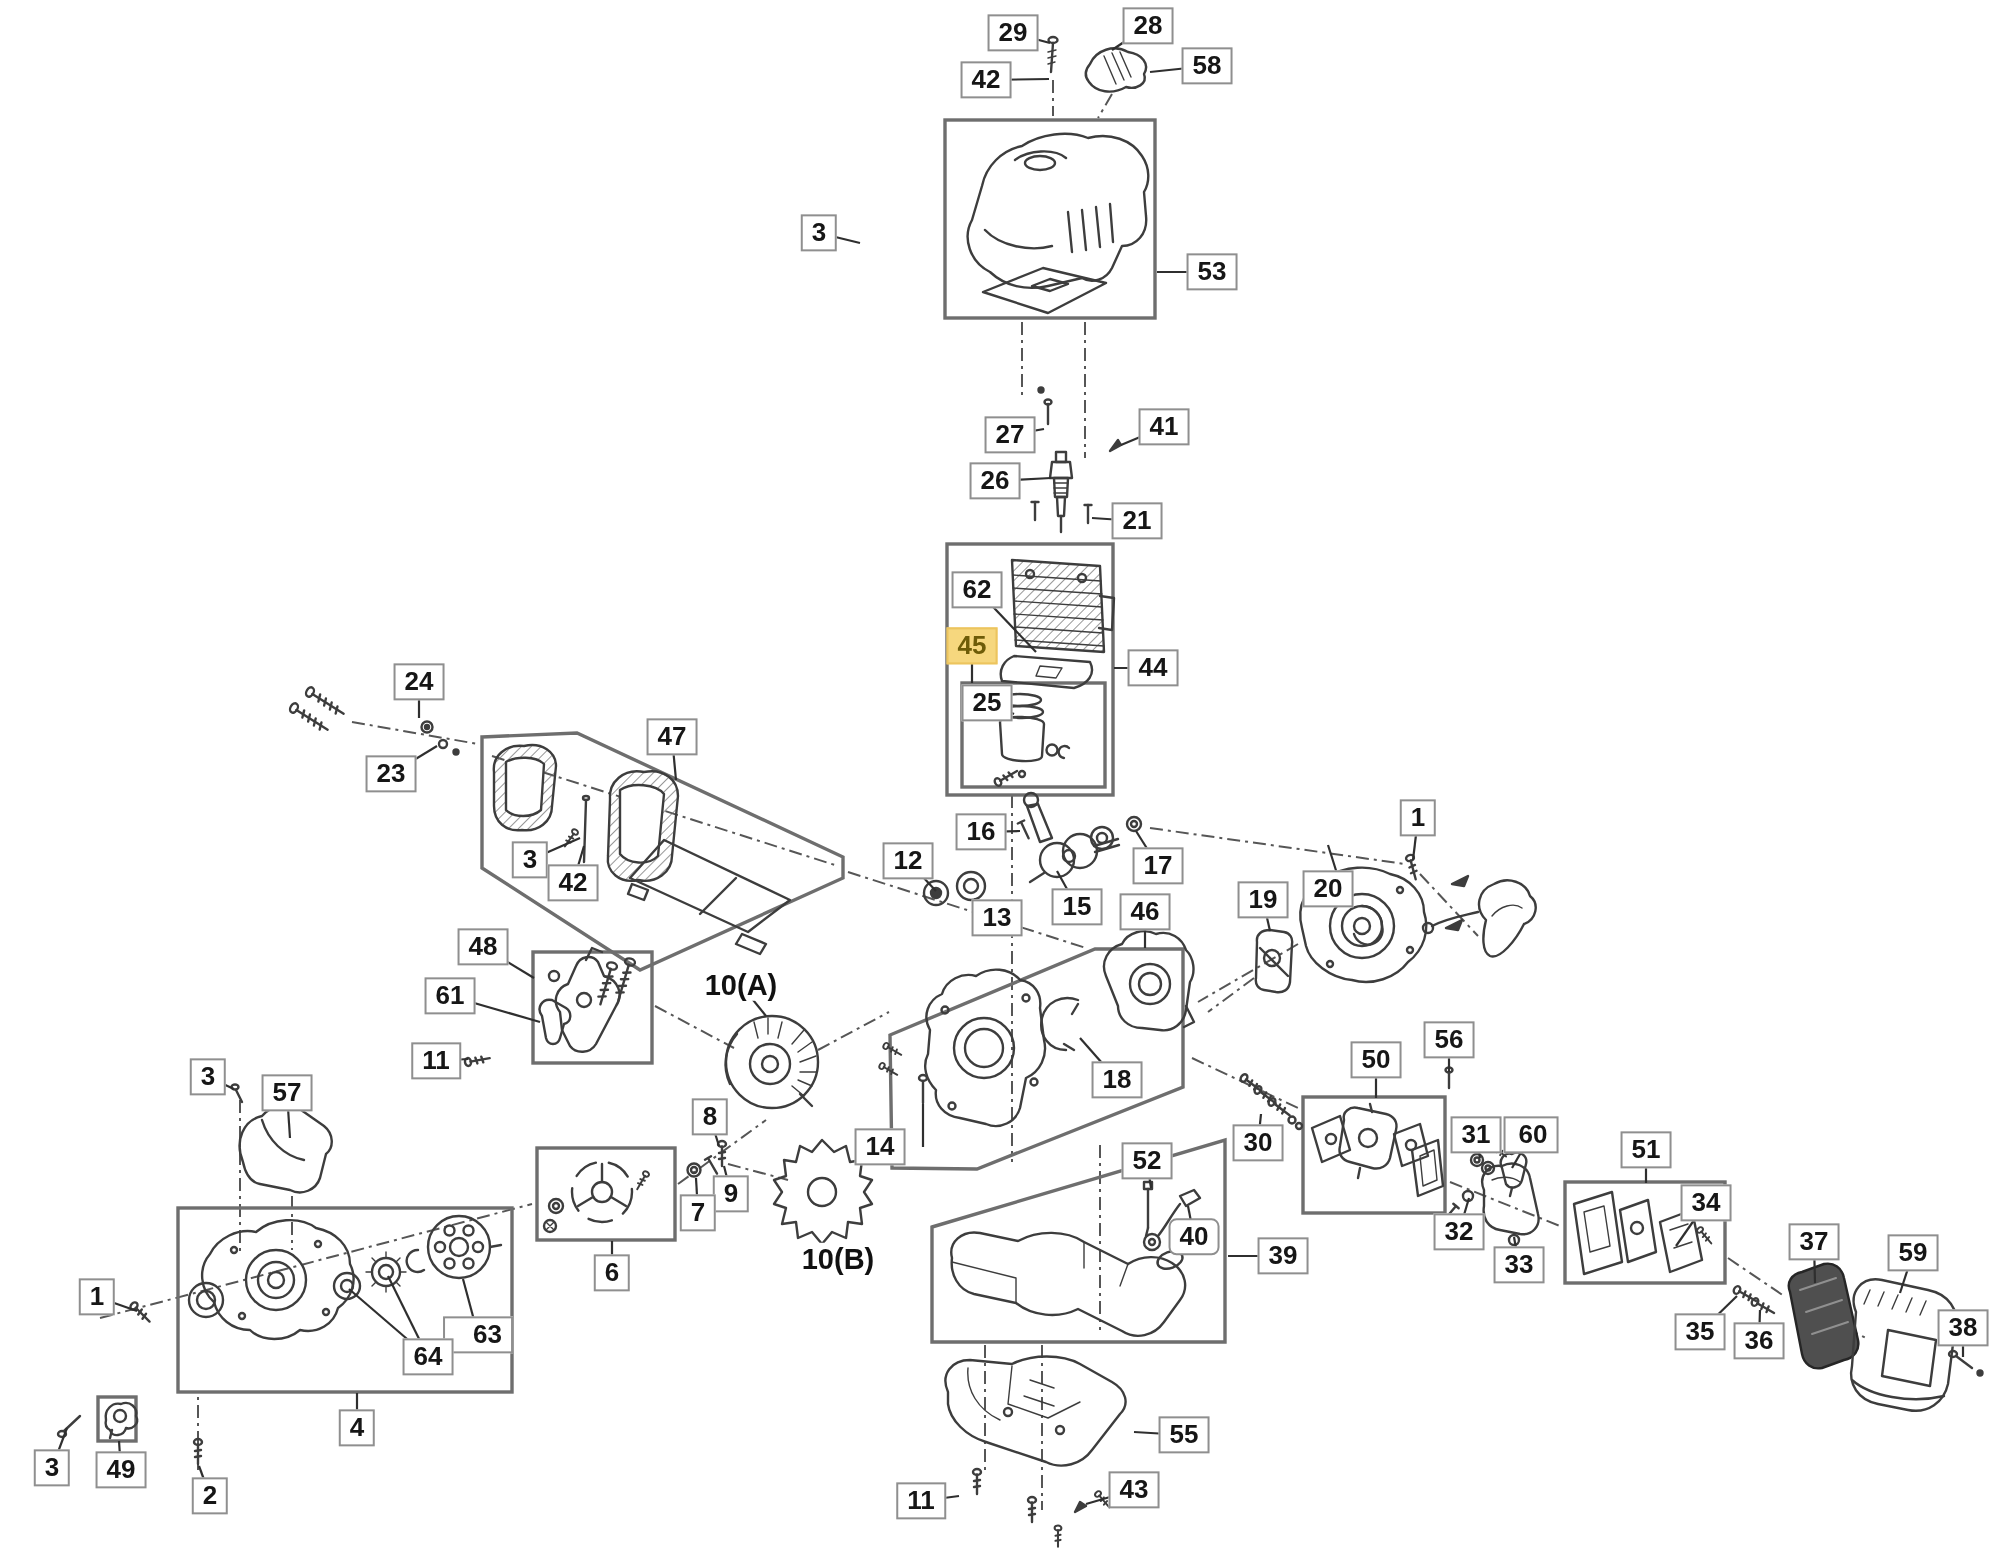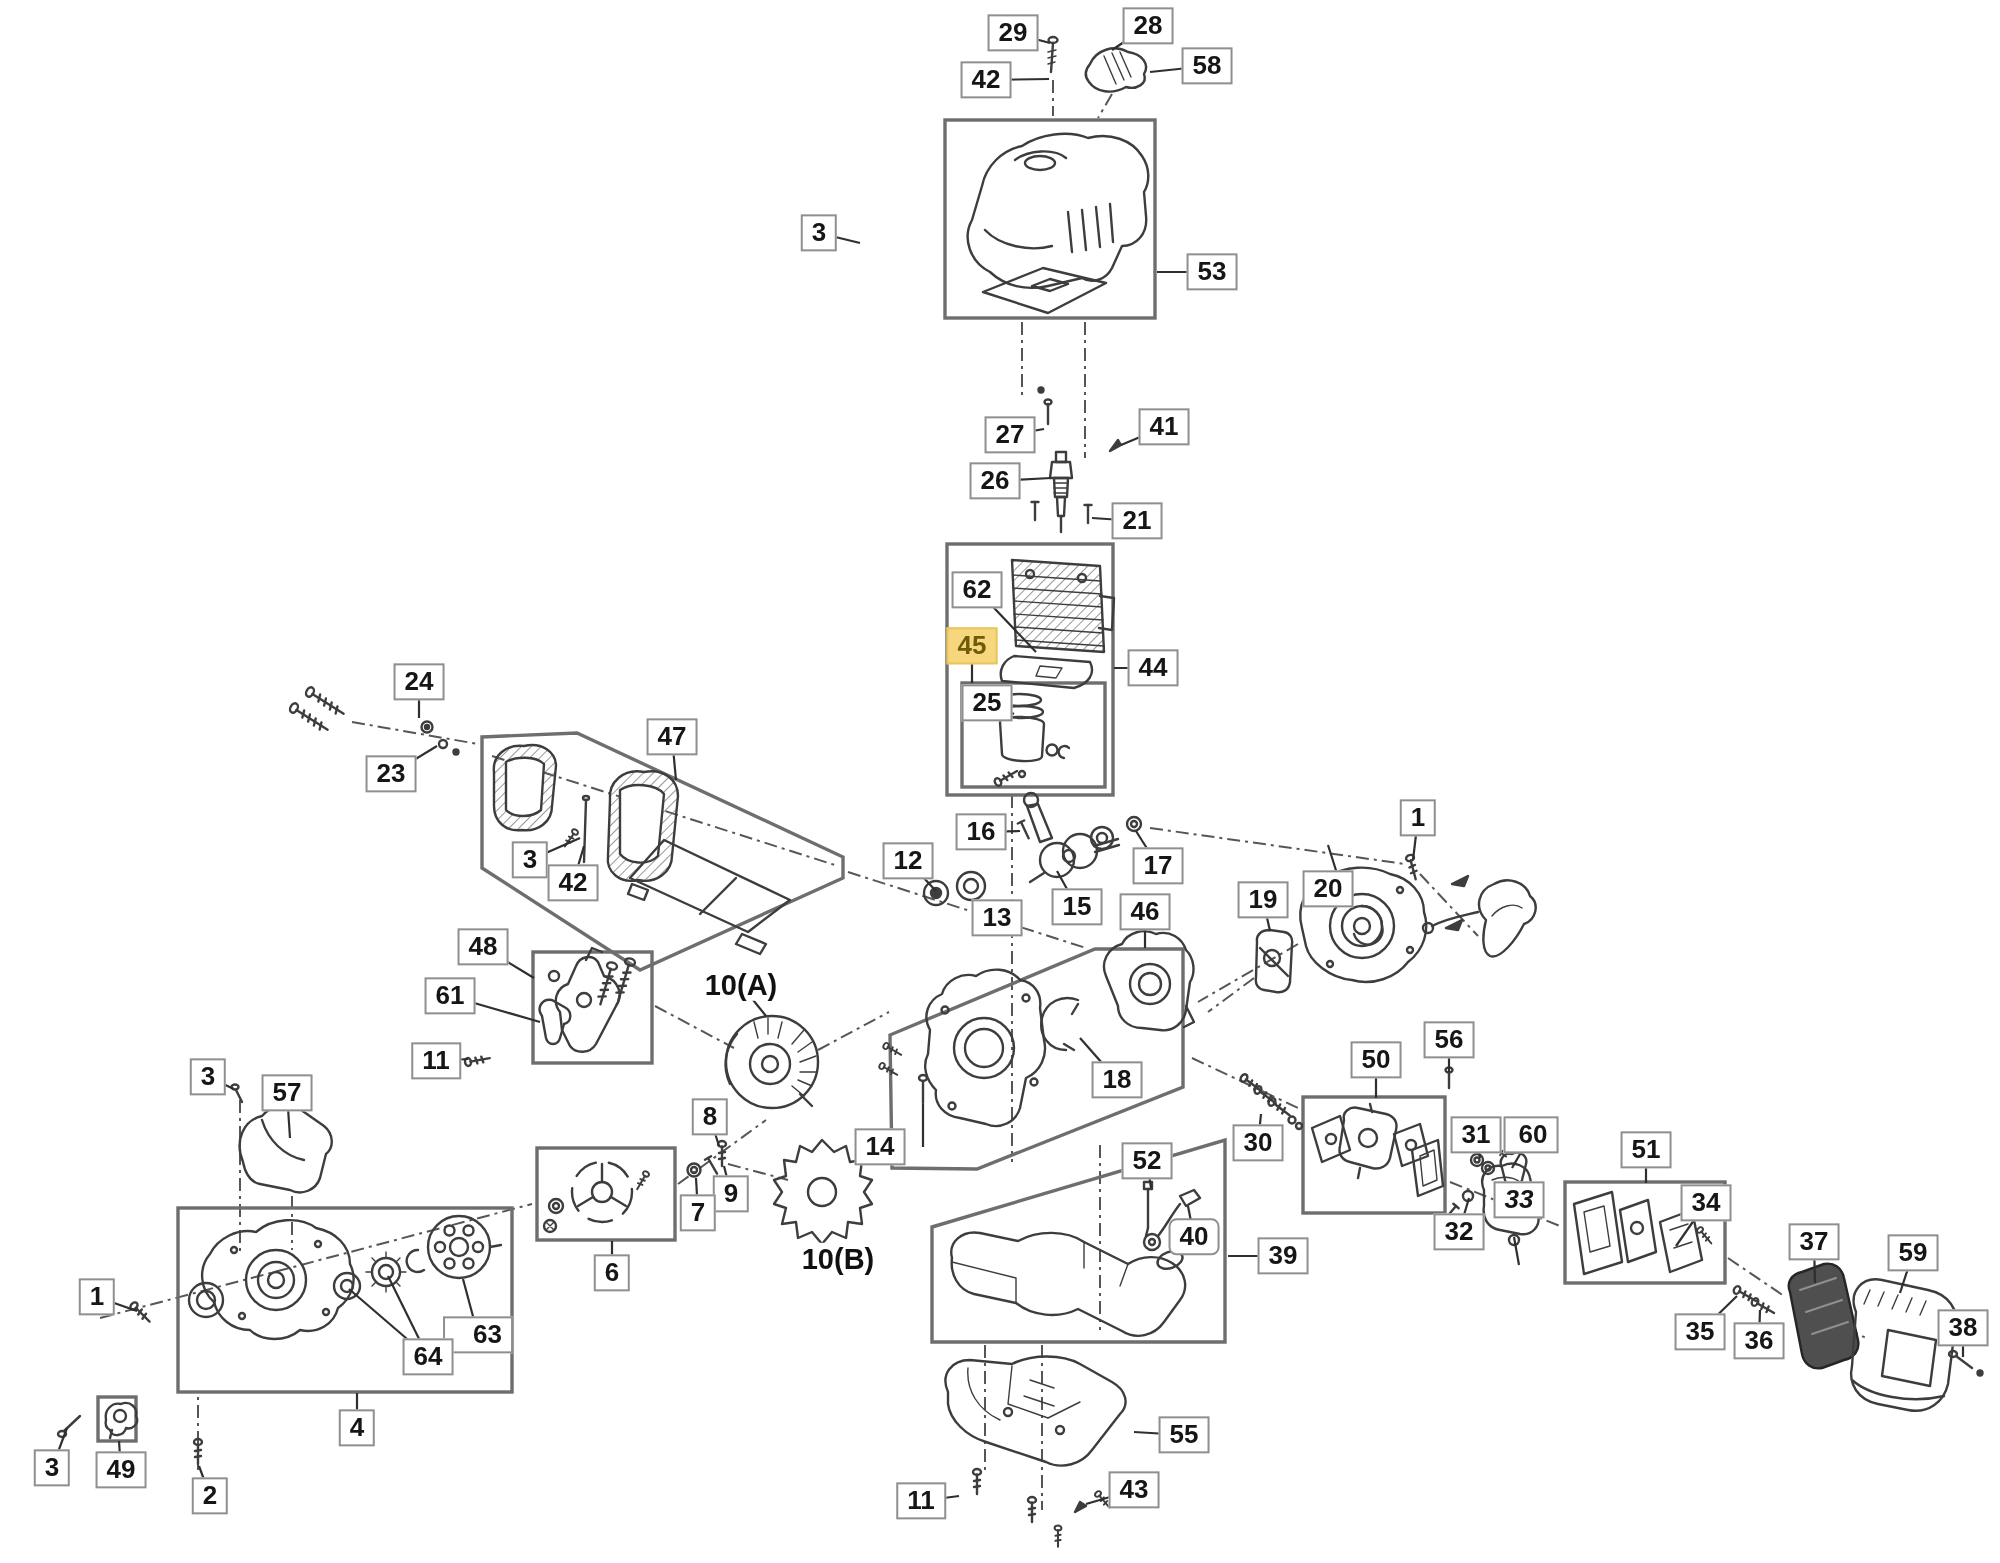--- a/index.html
+++ b/index.html
@@ -572,21 +572,21 @@
       <div class="callout" style="left: 210px; top: 1496px;">2</div>
       <div class="callout" style="left: 1328px; top: 845px; margin-top: 44px;">20</div>
       <div class="callout" style="left: 1418px; top: 818px;">1</div>
       <div class="callout" style="left: 1263px; top: 900px;">19</div>
       <div class="callout" style="left: 1376px; top: 1060px;">50</div>
       <div class="callout" style="left: 1449px; top: 1040px;">56</div>
       <div class="callout" style="left: 1258px; top: 1143px;">30</div>
       <div class="callout" style="left: 1476px; top: 1135px;">31</div>
       <div class="callout" style="left: 1531px; top: 1135px; padding-left: 13px;">60</div>
       <div class="callout" style="left: 1459px; top: 1232px;">32</div>
-      <div class="callout" style="left: 1519px; top: 1200px; font-style: italic;">33</div>
+      <div class="callout" style="left: 1519px; top: 1265px;">33</div>
       <div class="callout" style="left: 1646px; top: 1150px;">51</div>
       <div class="callout" style="left: 1706px; top: 1203px;">34</div>
       <div class="callout" style="left: 1814px; top: 1242px;">37</div>
       <div class="callout" style="left: 1913px; top: 1253px;">59</div>
       <div class="callout" style="left: 1700px; top: 1332px;">35</div>
       <div class="callout" style="left: 1759px; top: 1341px;">36</div>
       <div class="callout" style="left: 1963px; top: 1328px;">38</div>
       <div class="callout" style="left: 1283px; top: 1256px;">39</div>
       <div class="callout" style="left: 1147px; top: 1161px;">52</div>
       <div class="callout" style="left: 1194px; top: 1237px; border-radius: 8px;">40</div>

